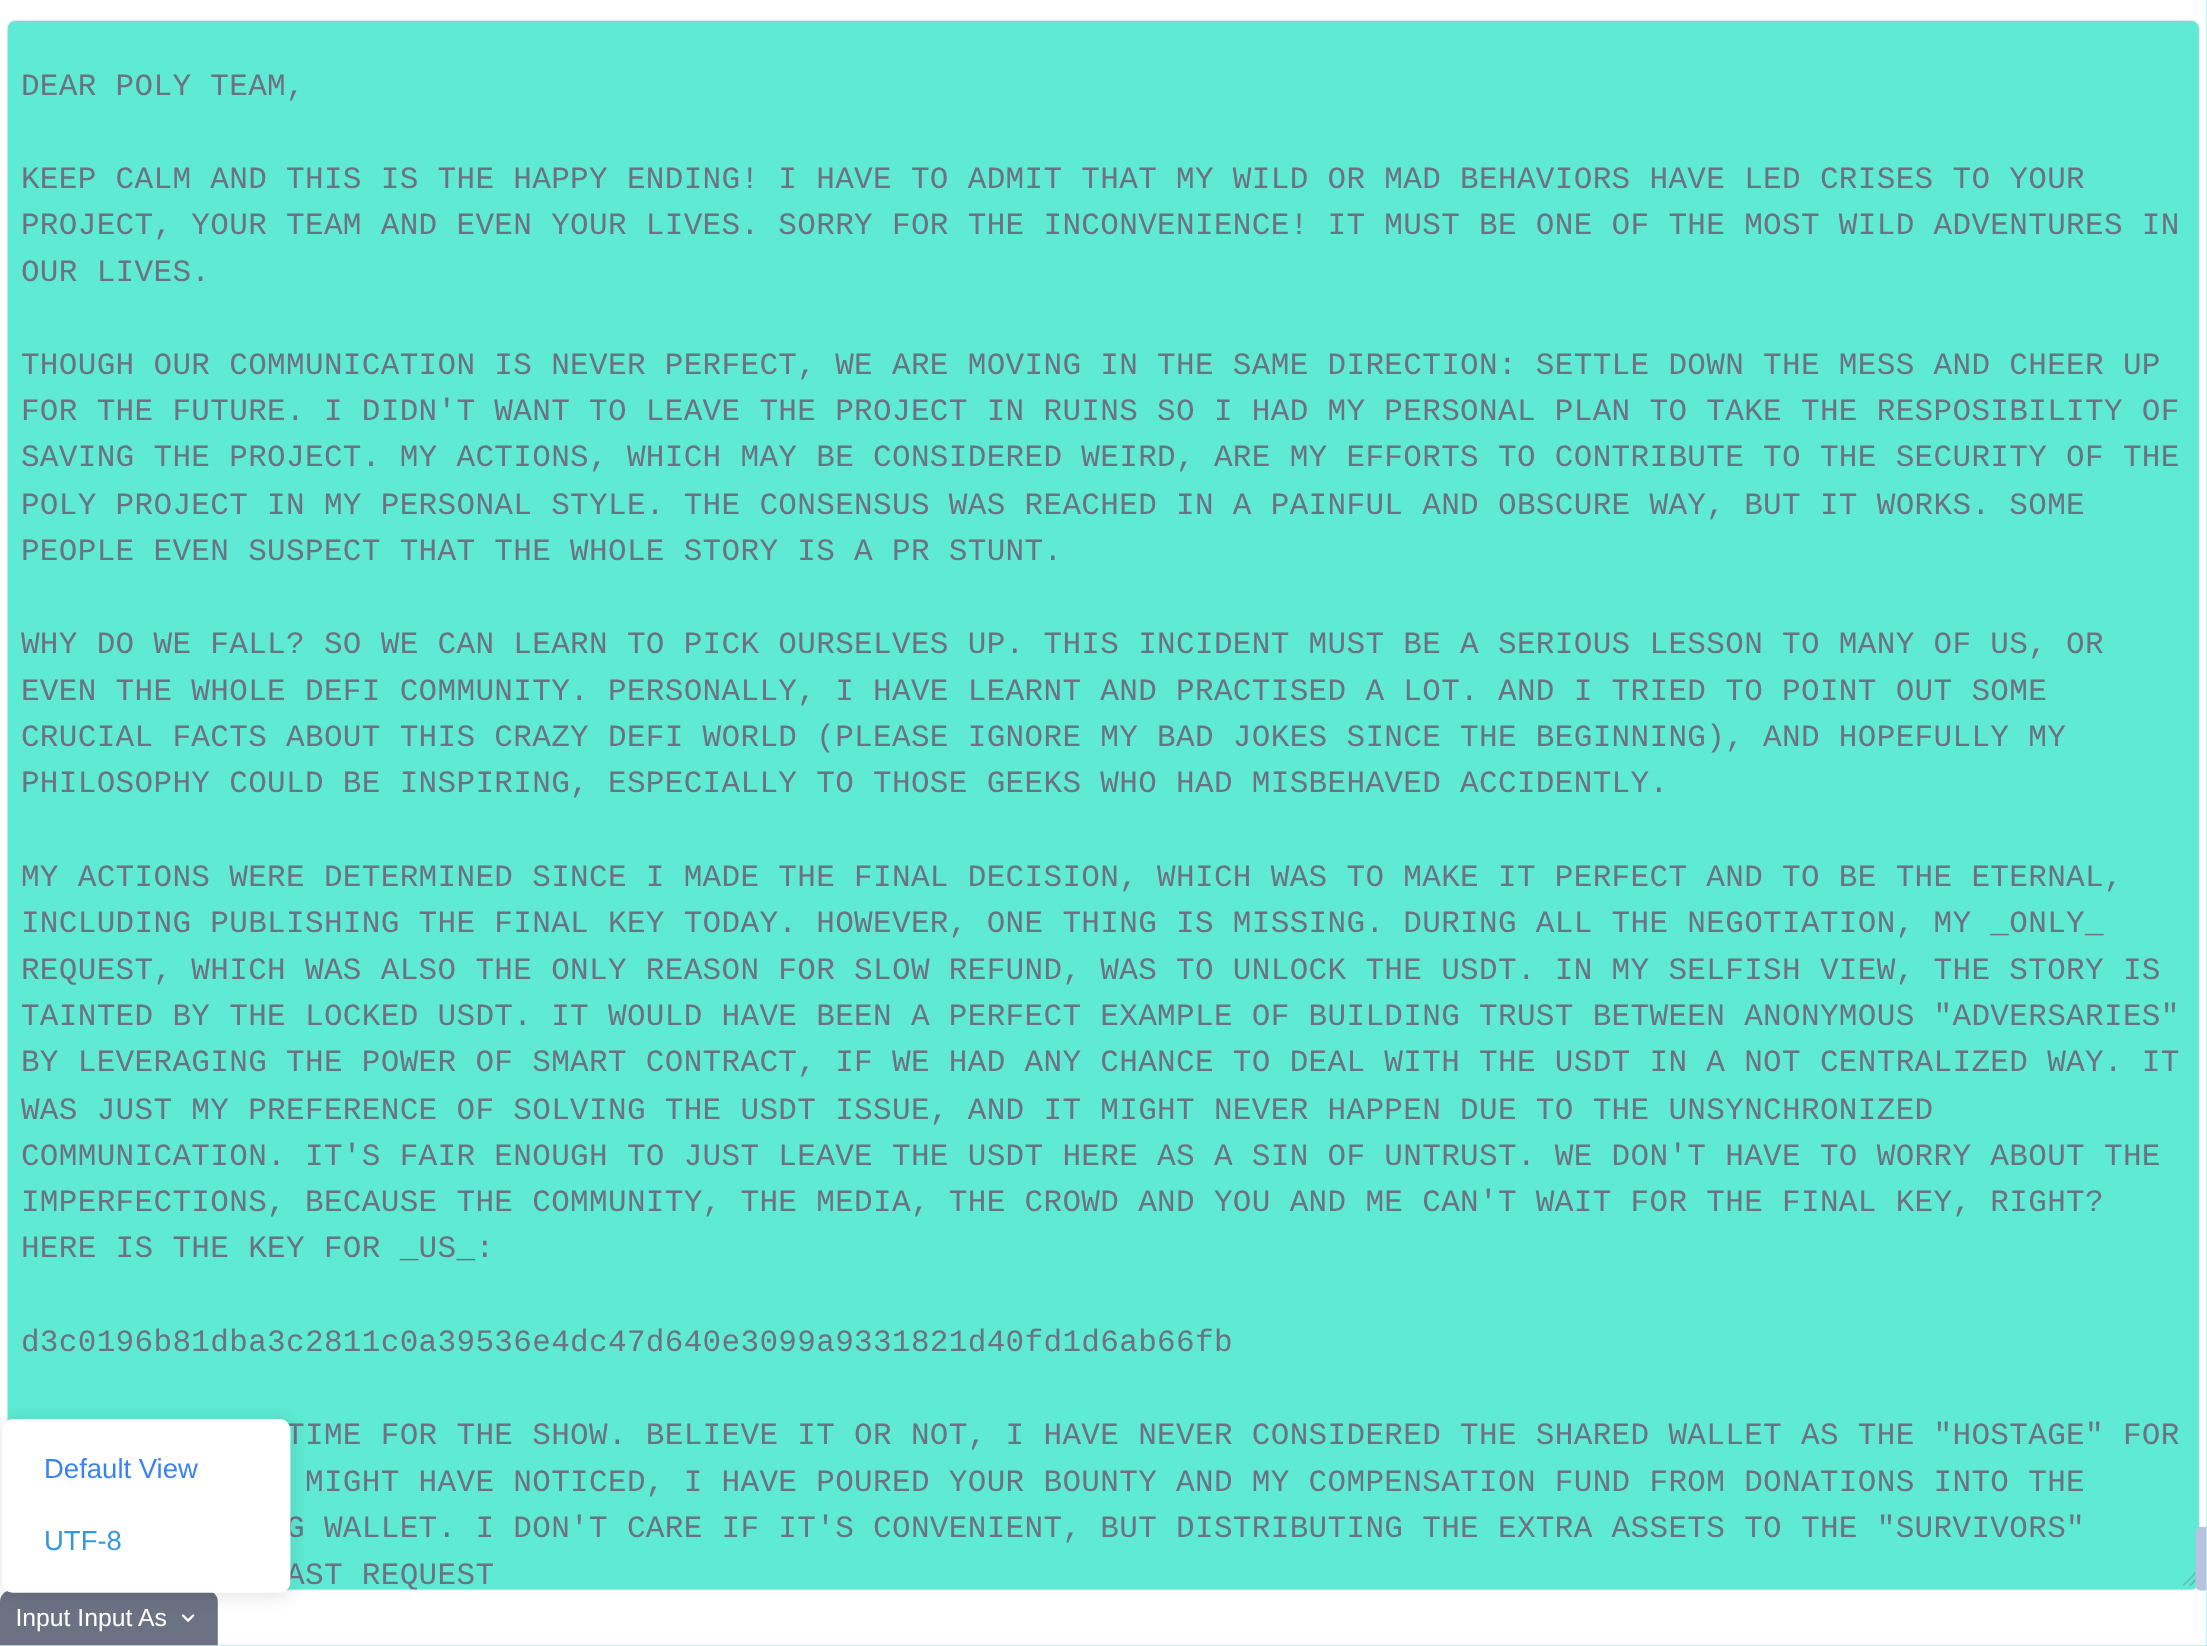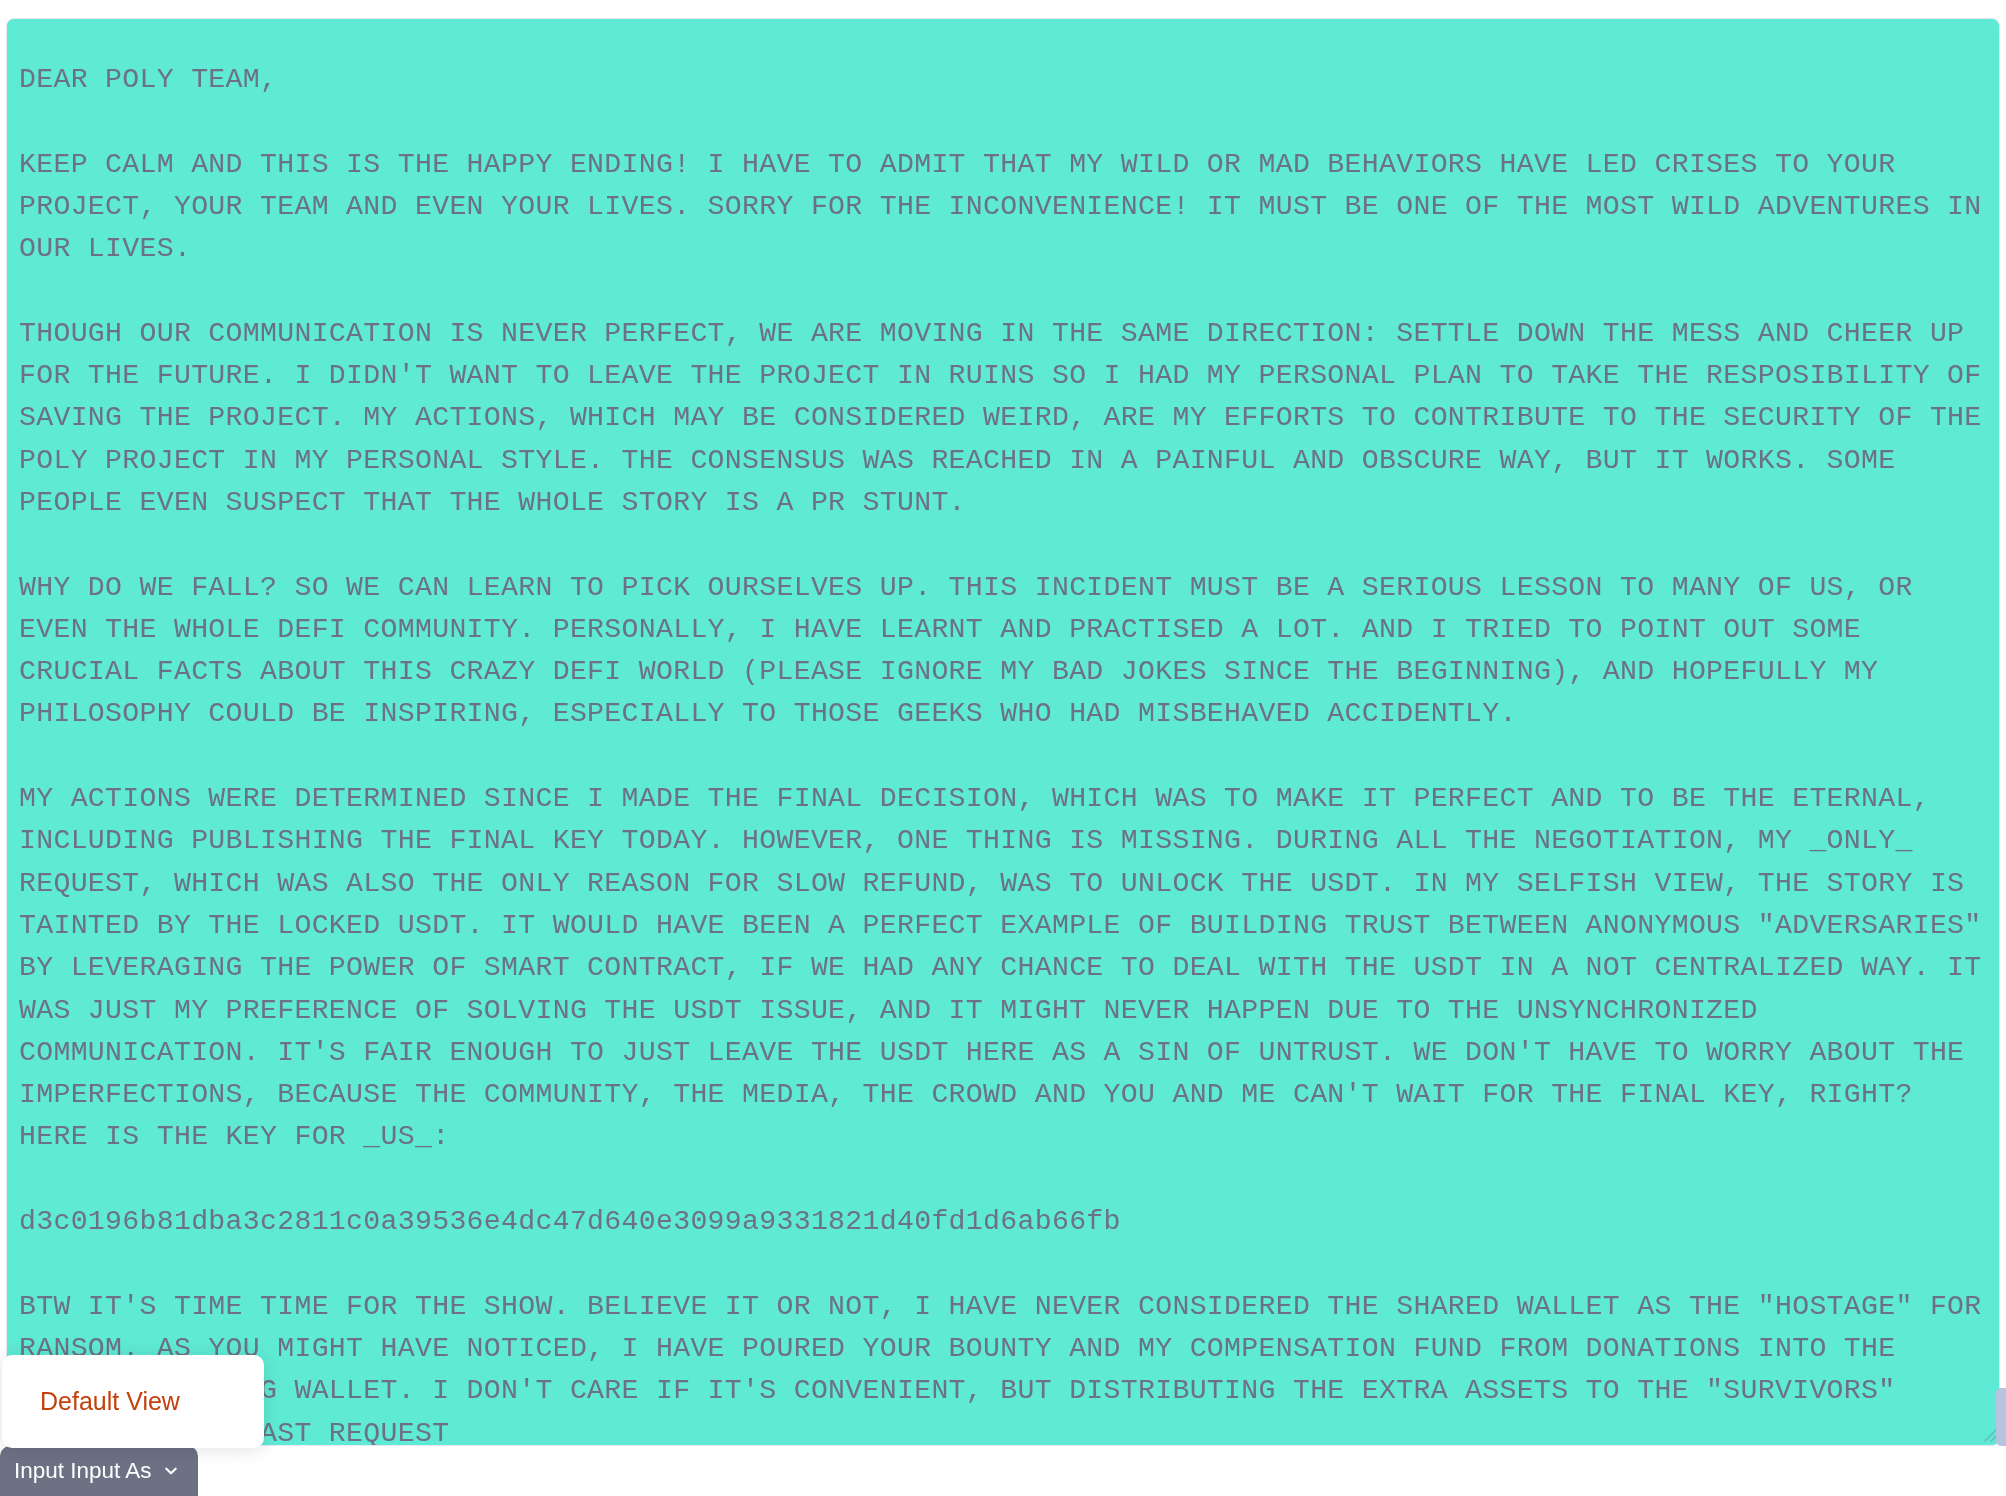--- a/index.html
+++ b/index.html
@@ -43,21 +43,21 @@
     width: 262px;
     background: #ffffff;
     border-radius: 10px;
     box-shadow: 0 2px 18px rgba(0,0,0,0.12);
     padding: 14px 0;
     z-index: 10;
   }
   .dropdown-item {
     padding: 18px 38px;
     font-size: 25px;
-    color: #c2410c;
+    color: #3b82f6;
     cursor: pointer;
   }
   .dropdown-item.active {
     color: #3498db;
   }
   .view-button {
     position: absolute;
     left: 0;
     bottom: 0;
     background: #6c7284;
@@ -125,20 +125,21 @@
 <div class="resize-handle">
   <svg viewBox="0 0 16 16">
       <path d="M14 2 L2 14 M14 7 L7 14 M14 12 L12 14" stroke="#6c7284" stroke-width="1.4" fill="none"></path>
     </svg>
 </div>
 
 <div class="scroll-indicator"></div>
 
 <div class="dropdown-menu">
   <div class="dropdown-item">Default View</div>
+  <div class="dropdown-item active">UTF-8</div>
 </div>
 
 <div class="view-button">
   <span>Input Input As</span>
   <span class="chevron-down">
     <svg viewBox="0 0 12 12">
         <path d="M2 4 L6 8 L10 4" stroke="#ffffff" stroke-width="1.8" fill="none" stroke-linecap="round" stroke-linejoin="round"></path>
       </svg>
   </span>
 </div>

